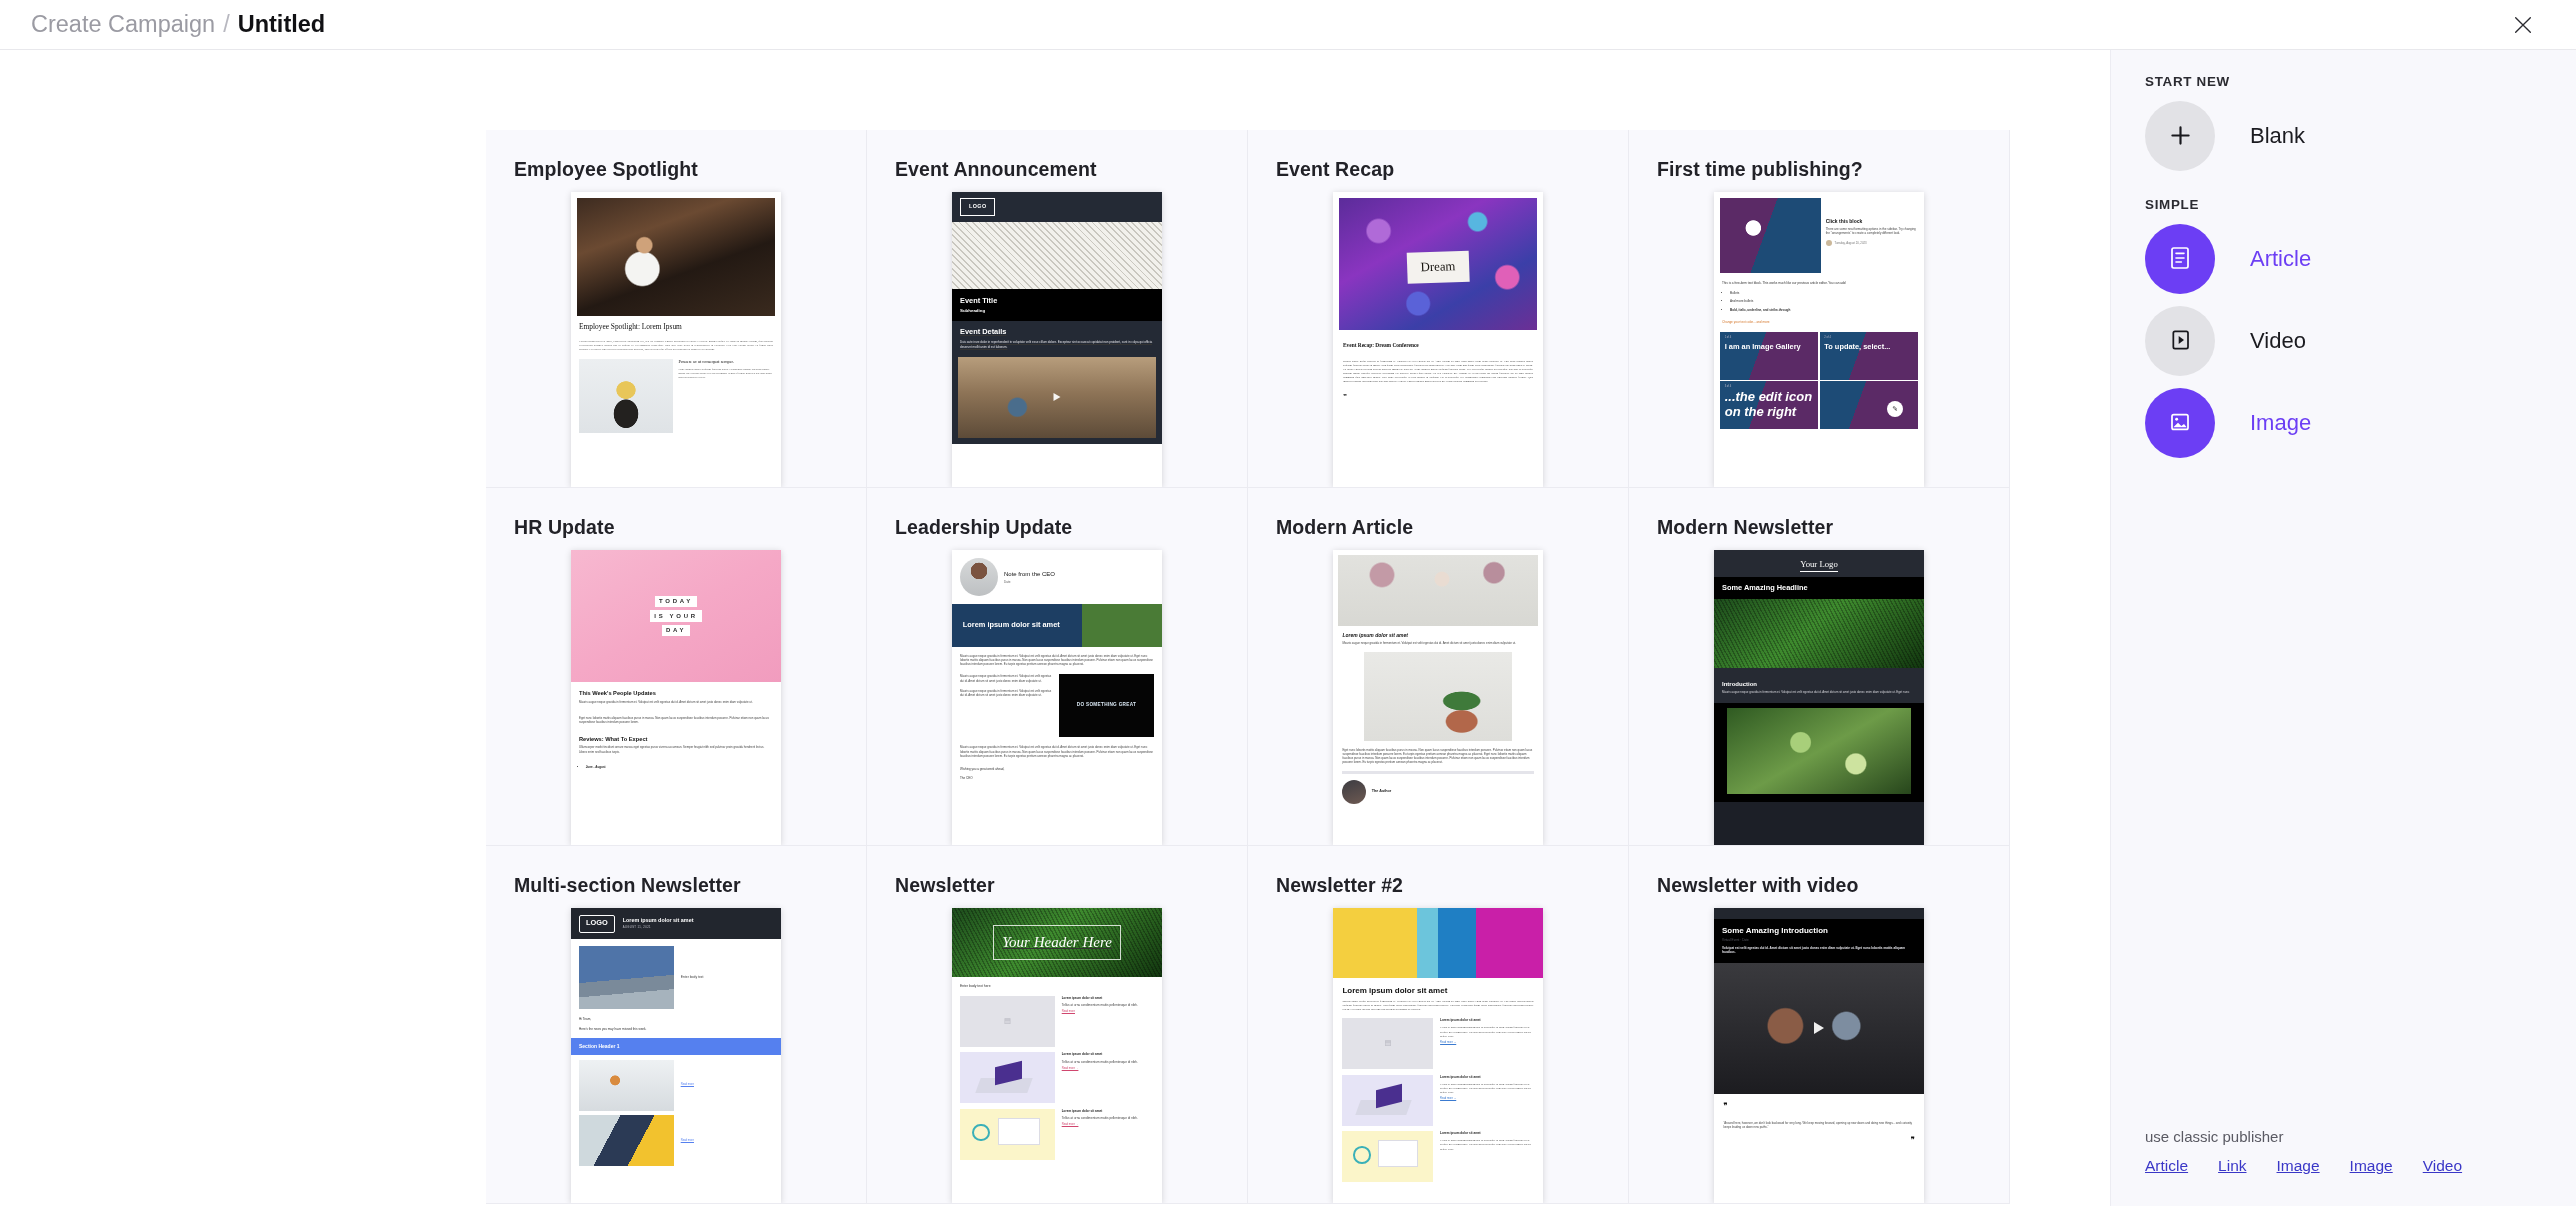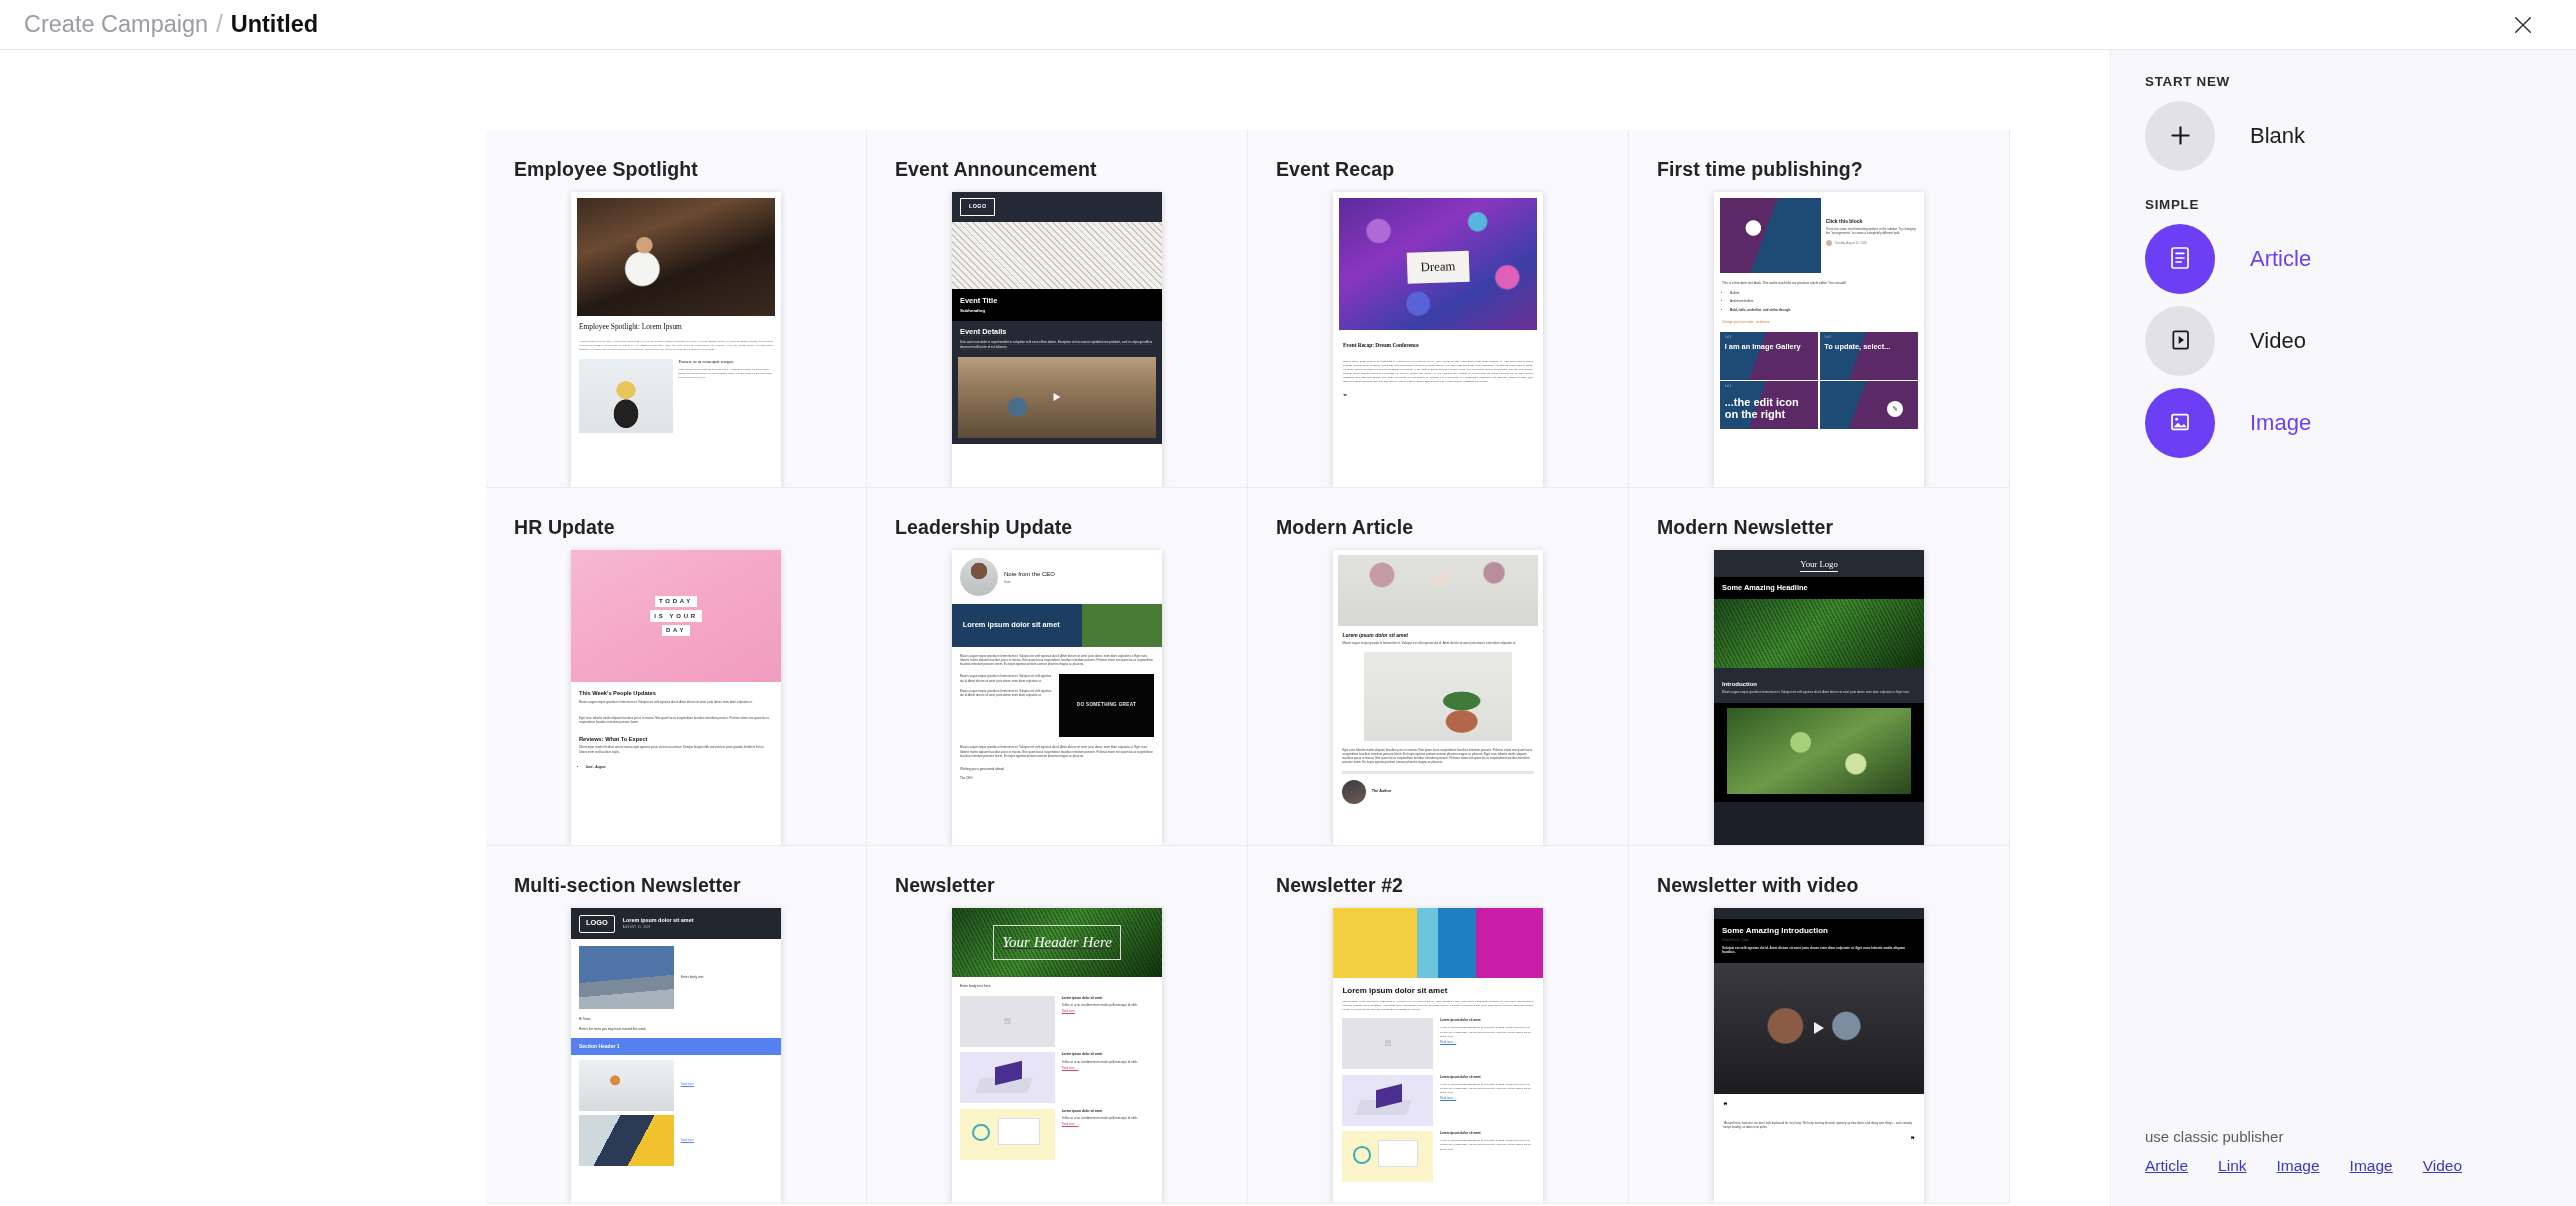--- a/index.html
+++ b/index.html
@@ -11,21 +11,21 @@
     overflow: hidden;
   }
   
   .topbar {
     position: absolute; top: 0; left: 0; width: 2576px; height: 50px;
     background: #ffffff;
     border-bottom: 0.7px solid #e8e8ec;
     display: flex; align-items: center;
   }
   .breadcrumb {
-    margin-left: 24px;
+    margin-left: 31px;
     font-size: 23.5px;
     display: flex; align-items: baseline; gap: 0;
     white-space: nowrap;
   }
   .bc-root { color: #9b9ba3; font-weight: 400; }
   .bc-sep  { color: #b8b8c0; font-weight: 400; margin: 0 8px; }
   .bc-name { color: #111114; font-weight: 700; }
   .close-btn {
     position: absolute; right: 38px; top: 50%;
     transform: translateY(-50%);
@@ -337,21 +337,21 @@
           <div class="ph-gal" style="height:48px;padding:4.7px;position:relative;">
             <div style="font-size:2.6px;color:#b9b9c9;">1 of 4</div>
             <div style="font-size:7.4px;font-weight:700;color:#fff;line-height:1.1;margin-top:3.4px;">I am an Image Gallery</div>
           </div>
           <div class="ph-gal" style="height:48px;padding:4.7px;">
             <div style="font-size:2.6px;color:#b9b9c9;">2 of 4</div>
             <div style="font-size:7.4px;font-weight:700;color:#fff;line-height:1.1;margin-top:3.4px;">To update, select...</div>
           </div>
           <div class="ph-gal" style="height:48px;padding:4.7px;">
             <div style="font-size:2.6px;color:#b9b9c9;">3 of 4</div>
-            <div style="font-size:11px;font-weight:700;color:#fff;line-height:1.1;margin-top:7px;">...the edit icon on the right</div>
+            <div style="font-size:13px;font-weight:700;color:#fff;line-height:1.1;margin-top:1px;font-style:italic;">...the edit icon on the right</div>
           </div>
           <div class="ph-gal" style="height:48px;position:relative;">
             <div style="position:absolute;right:15px;top:20px;width:16px;height:16px;border-radius:50%;background:#fff;display:flex;align-items:center;justify-content:center;font-size:6.7px;">✎</div>
           </div>
         </div>
       </div>
     </div>
 
     <div class="tcard">
       <div class="tcard-title">HR Update</div>

